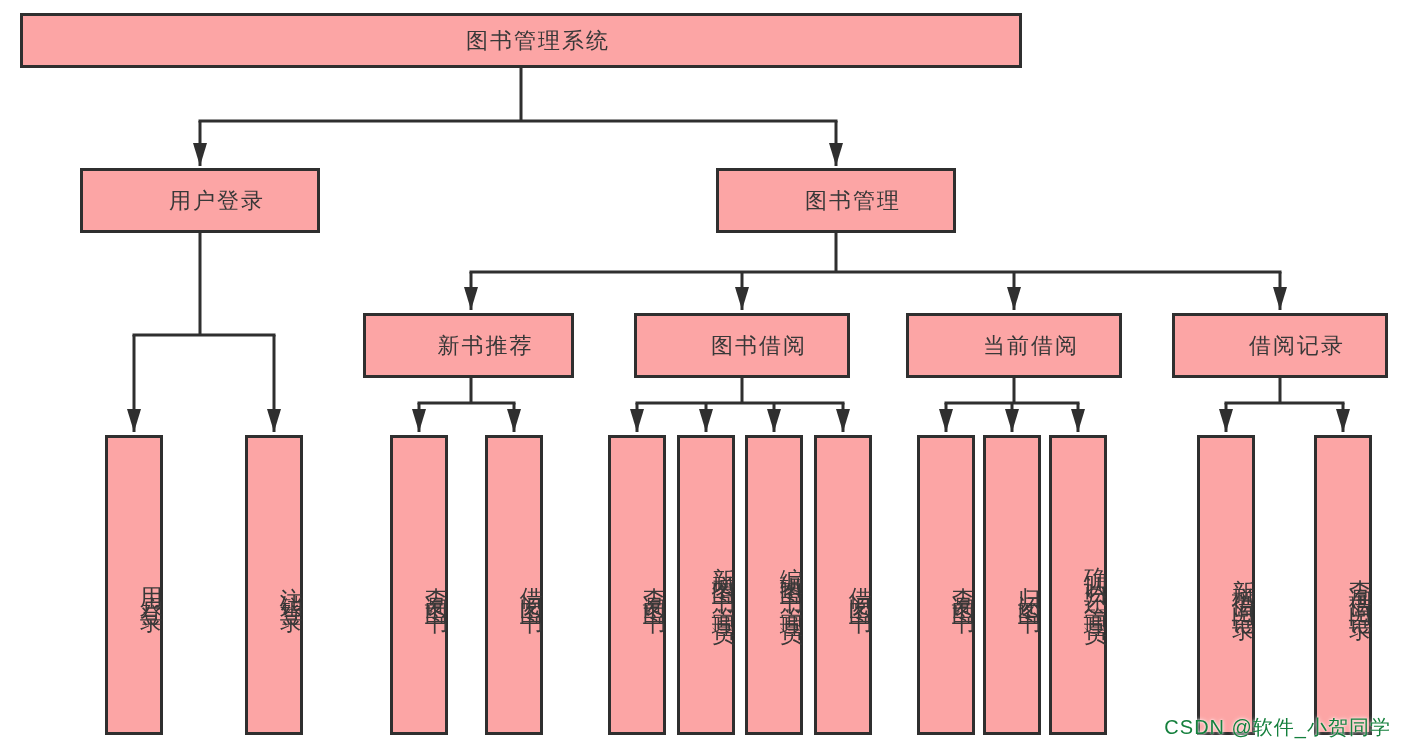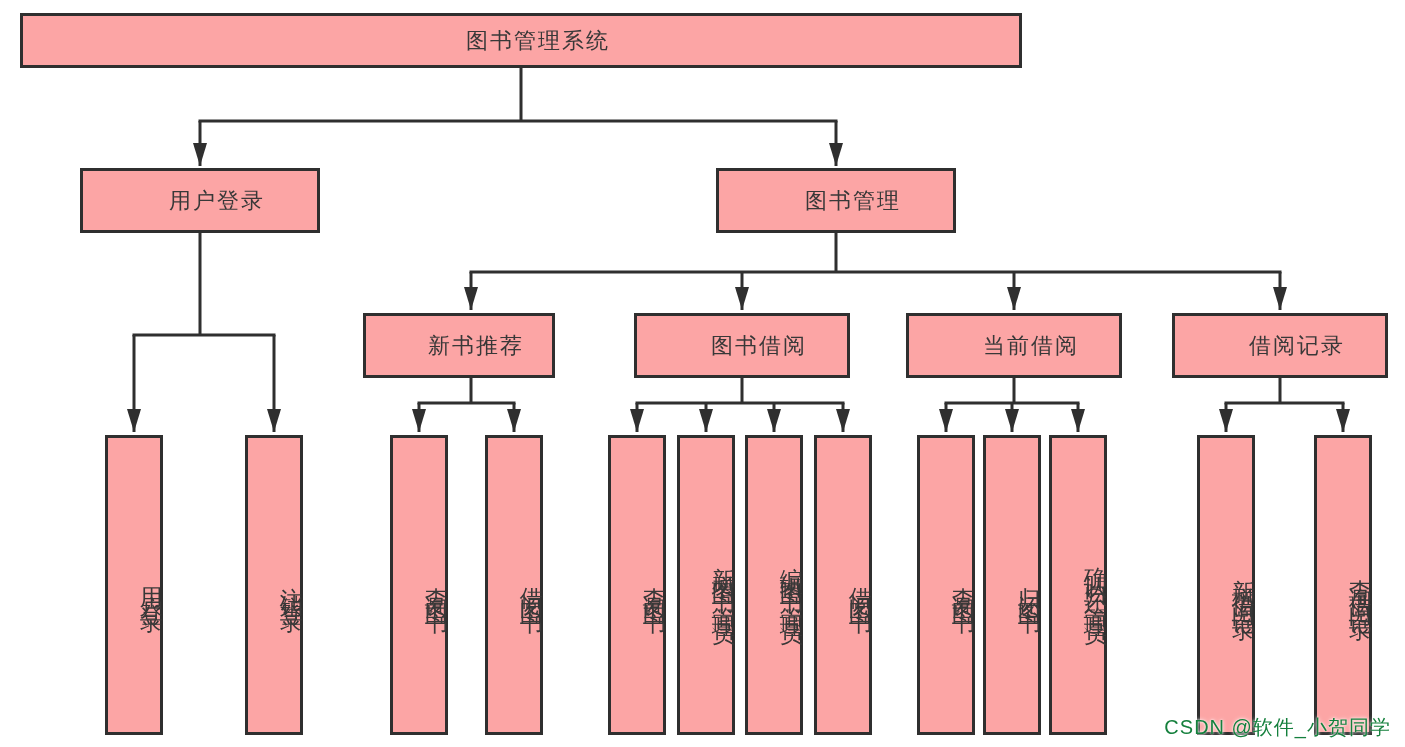--- a/index.html
+++ b/index.html
@@ -117,21 +117,21 @@
     <span>图书管理系统</span>
   </div>
 
   <div class="box hbox" style="left:80px; top:168px; width:240px; height:65px">
     <span>用户登录</span>
   </div>
   <div class="box hbox" style="left:716px; top:168px; width:240px; height:65px">
     <span>图书管理</span>
   </div>
 
-  <div class="box hbox" style="left:363px; top:313px; width:192px; height:65px">
+  <div class="box hbox" style="left:363px; top:313px; width:211px; height:65px">
     <span>新书推荐</span>
   </div>
   <div class="box hbox" style="left:634px; top:313px; width:216px; height:65px">
     <span>图书借阅</span>
   </div>
   <div class="box hbox" style="left:906px; top:313px; width:216px; height:65px">
     <span>当前借阅</span>
   </div>
   <div class="box hbox" style="left:1172px; top:313px; width:216px; height:65px">
     <span>借阅记录</span>

